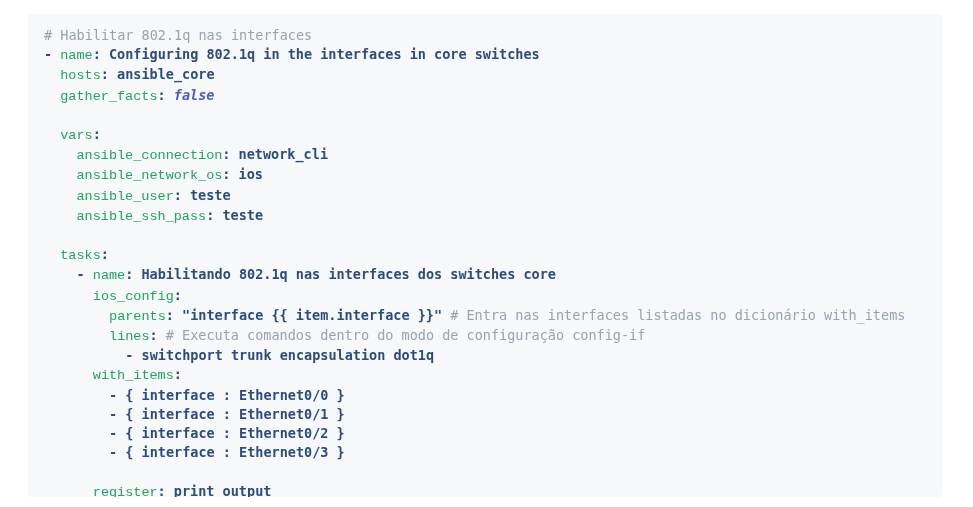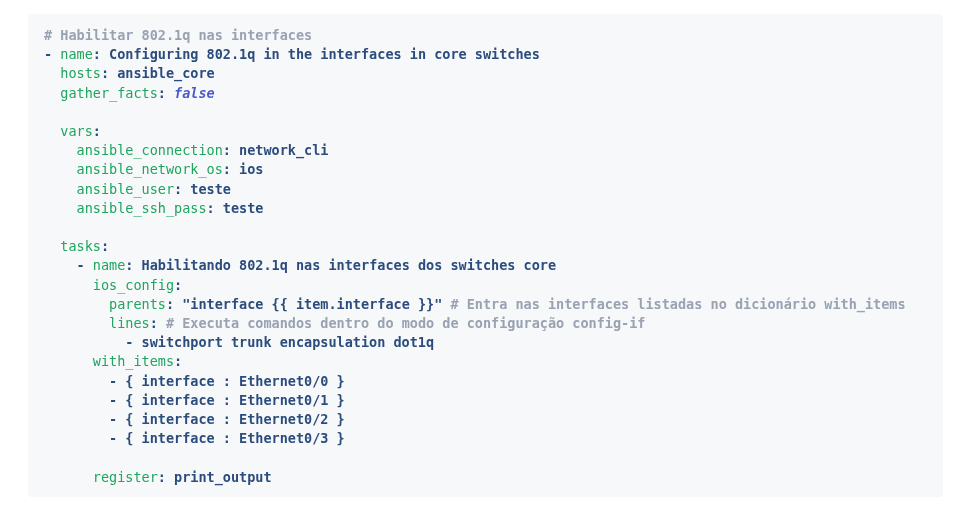--- a/index.html
+++ b/index.html
@@ -30,22 +30,22 @@
   }
   .code{
     font-family:"DejaVu Sans Mono","Liberation Mono",monospace;
     font-size:13.5px;
     line-height:19.2px;
     color:var(--text-navy);
   }
   .line{
     white-space:pre;
   }
-  .t-c{ color:var(--comment-gray); font-weight:bold; }
-  .t-k{ color:var(--key-green);   font-weight:normal; }
+  .t-c{ color:var(--comment-gray); font-weight:normal; }
+  .t-k{ color:var(--key-green);   font-weight:normal;font-family:Liberation Mono, monospace; }
   .t-n{ color:var(--text-navy);   font-weight:bold;   }
   .t-b{ color:var(--keyword-blue);font-weight:bold;font-style:italic;   }
 </style>
 </head>
 <body>
 
 <div class="code-block">
   <pre class="code" style="margin:0"><div class="line"><span class="t-c"># Habilitar 802.1q nas interfaces</span></div><div class="line"><span class="t-n">- </span><span class="t-k">name</span><span class="t-n">: Configuring 802.1q in the interfaces in core switches</span></div><div class="line"><span class="t-n">  </span><span class="t-k">hosts</span><span class="t-n">: ansible_core</span></div><div class="line"><span class="t-n">  </span><span class="t-k">gather_facts</span><span class="t-n">: </span><span class="t-b">false</span></div><div class="line">&nbsp;</div><div class="line"><span class="t-n">  </span><span class="t-k">vars</span><span class="t-n">:</span></div><div class="line"><span class="t-n">    </span><span class="t-k">ansible_connection</span><span class="t-n">: network_cli</span></div><div class="line"><span class="t-n">    </span><span class="t-k">ansible_network_os</span><span class="t-n">: ios</span></div><div class="line"><span class="t-n">    </span><span class="t-k">ansible_user</span><span class="t-n">: teste</span></div><div class="line"><span class="t-n">    </span><span class="t-k">ansible_ssh_pass</span><span class="t-n">: teste</span></div><div class="line">&nbsp;</div><div class="line"><span class="t-n">  </span><span class="t-k">tasks</span><span class="t-n">:</span></div><div class="line"><span class="t-n">    - </span><span class="t-k">name</span><span class="t-n">: Habilitando 802.1q nas interfaces dos switches core</span></div><div class="line"><span class="t-n">      </span><span class="t-k">ios_config</span><span class="t-n">:</span></div><div class="line"><span class="t-n">        </span><span class="t-k">parents</span><span class="t-n">: "interface {{ item.interface }}" </span><span class="t-c"># Entra nas interfaces listadas no dicionário with_items</span></div><div class="line"><span class="t-n">        </span><span class="t-k">lines</span><span class="t-n">: </span><span class="t-c"># Executa comandos dentro do modo de configuração config-if</span></div><div class="line"><span class="t-n">          - switchport trunk encapsulation dot1q</span></div><div class="line"><span class="t-n">      </span><span class="t-k">with_items</span><span class="t-n">:</span></div><div class="line"><span class="t-n">        - { interface : Ethernet0/0 }</span></div><div class="line"><span class="t-n">        - { interface : Ethernet0/1 }</span></div><div class="line"><span class="t-n">        - { interface : Ethernet0/2 }</span></div><div class="line"><span class="t-n">        - { interface : Ethernet0/3 }</span></div><div class="line">&nbsp;</div><div class="line"><span class="t-n">      </span><span class="t-k">register</span><span class="t-n">: print_output</span></div></pre>
 </div>
 

